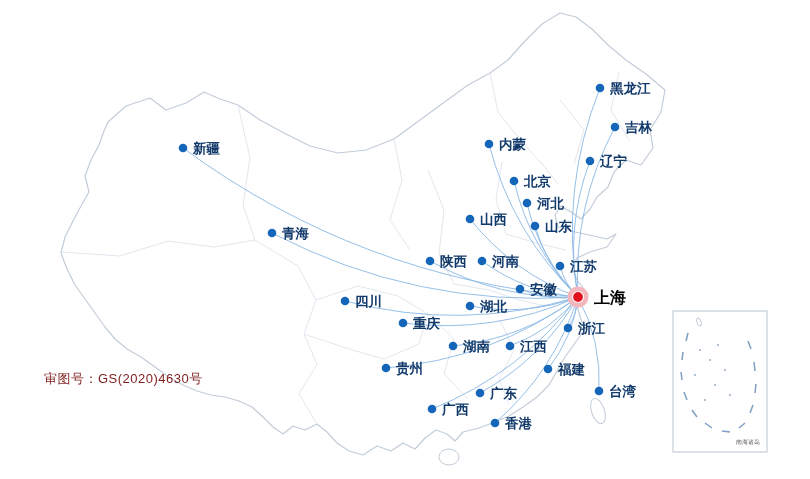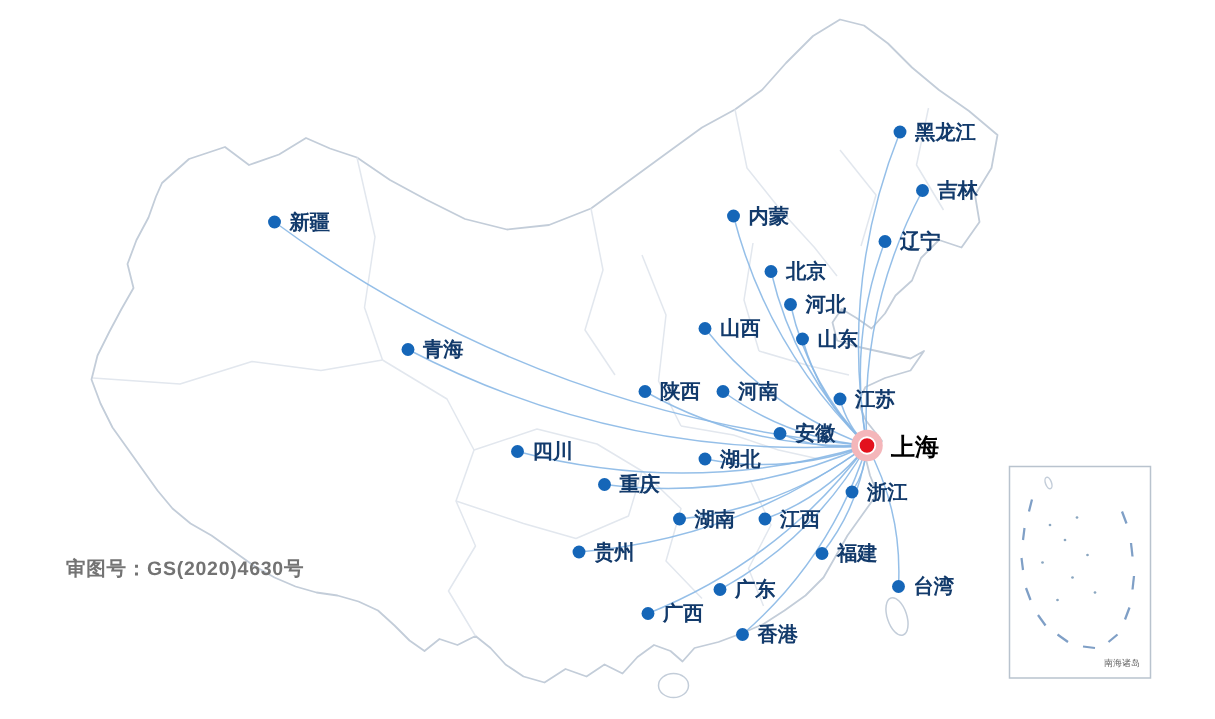--- a/index.html
+++ b/index.html
@@ -1,21 +1,21 @@
 <!DOCTYPE html>
 <html><head>
 <meta charset="utf-8">
 <style>
   html,body{margin:0;padding:0;background:#ffffff;width:810px;height:479px;overflow:hidden;}
   body{font-family:"Liberation Sans","DejaVu Sans",sans-serif;}
   .stage{position:relative;width:804px;height:479px;background:#fff;}
   .stage svg{position:absolute;left:0;top:0;}
   .caption{
     position:absolute;left:44px;top:370px;
-    font-size:13px;font-weight:700;color:#737373;letter-spacing:.5px;
+    font-size:13px;font-weight:400;color:#7f1d1d;letter-spacing:.5px;
   }
   .outline{fill:#ffffff;stroke:#c3cdd9;stroke-width:1.2;stroke-linejoin:round;}
   .inner-borders path{fill:none;stroke:#e2e7ee;stroke-width:1;stroke-linejoin:round;}
   .island{fill:#ffffff;stroke:#c3cdd9;stroke-width:1;}
   .inset-box{fill:#ffffff;stroke:#b9c3ce;stroke-width:1;}
   .route{fill:none;stroke-width:1;opacity:.9;}
   .prov-label{font-size:13.5px;font-weight:600;}
   .hub-label{font-size:16px;font-weight:800;}
   .inset-label{font-size:6px;fill:#666;}
 </style>

